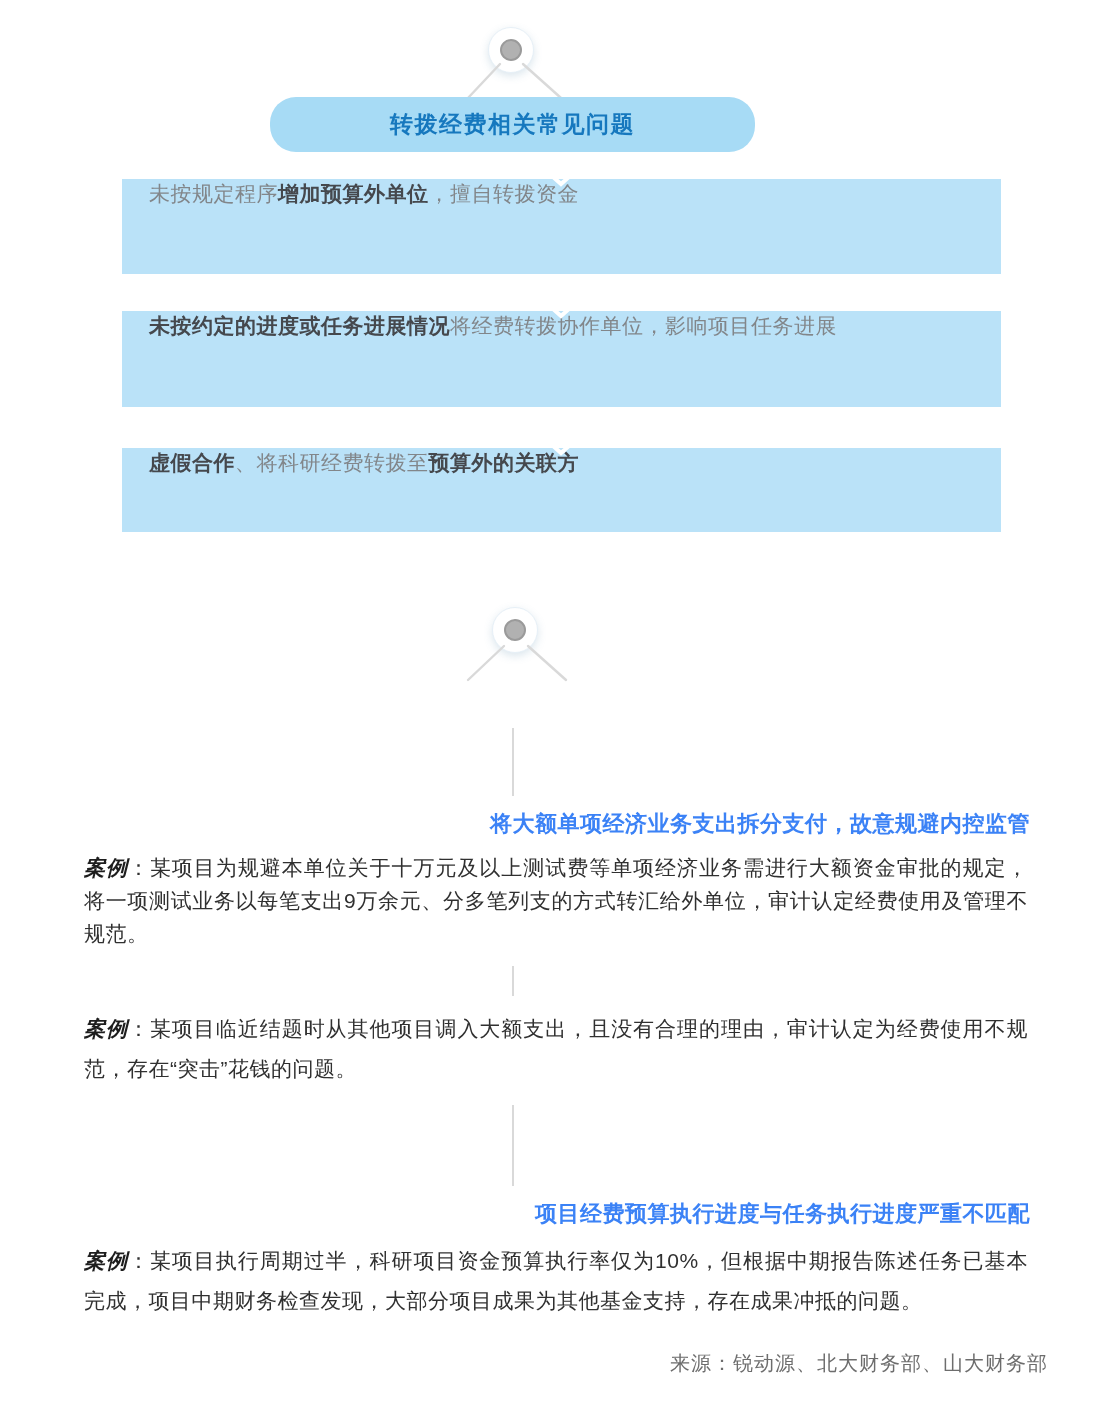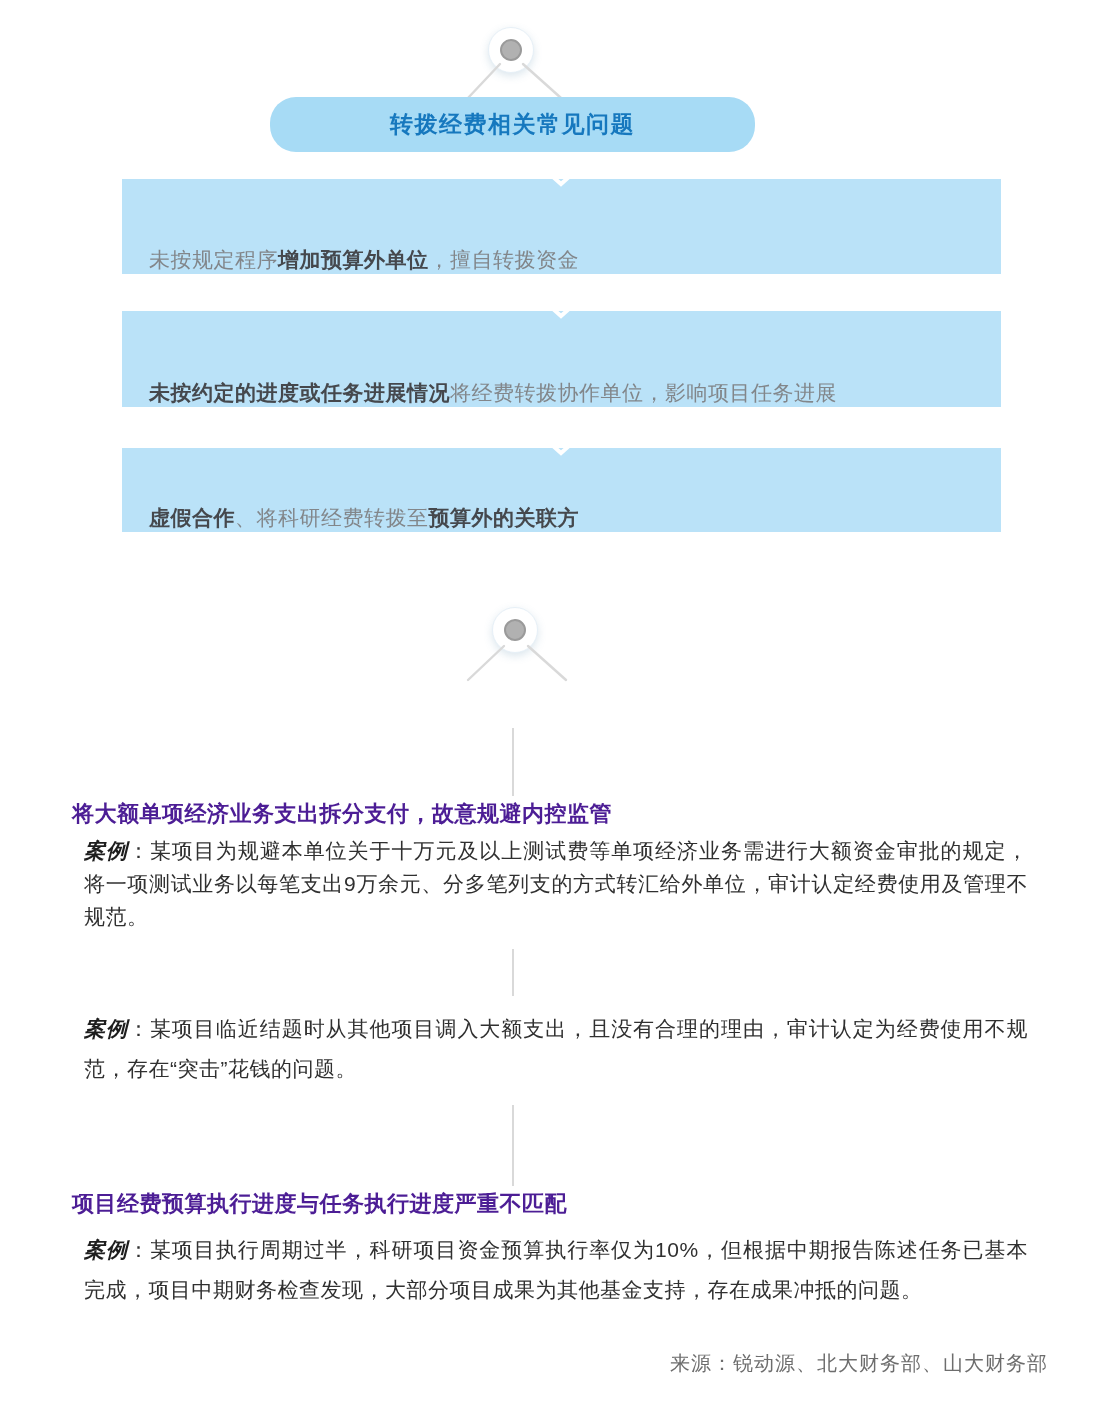--- a/index.html
+++ b/index.html
@@ -27,40 +27,41 @@
   .pill{
     position:absolute;border-radius:26px;background:#a7dbf5;
     display:flex;align-items:center;justify-content:center;
   }
   .pill span{
     color:#1678be;font-weight:700;font-size:23px;letter-spacing:1.5px;
   }
   
   .bluebox{
     position:absolute;left:122px;width:879px;background:#bae2f8;
-    display:flex;align-items:flex-end;box-sizing:border-box;
+    display:flex;align-items:flex-start;box-sizing:border-box;
     padding-left:27px;padding-right:20px;
   }
   .bluebox .chev{position:absolute;top:-5px;left:427px;}
   .bluebox p{
     margin:0;font-size:21px;color:#82868a;letter-spacing:0.5px;line-height:1.4;
   }
   .bluebox p .seg-b{font-weight:700;color:#45484d;}
   
   .vline{
     position:absolute;left:512px;top:728px;width:2px;height:458px;
     background:#d9d9d9;z-index:0;
   }
   
   .case{
     position:absolute;left:68px;width:976px;background:#ffffff;z-index:1;
   }
   .case h3{
-    margin:4px;font-size:22px;line-height:27px;font-weight:700;color:#4c1d95;
+    margin:14px;font-size:22px;line-height:27px;font-weight:700;color:#3b82f6;
     letter-spacing:0.5px;
+    text-align:right;
   }
   .case p{
     margin:16px;font-size:21px;color:#303030;text-align:justify;letter-spacing:0.5px;
   }
   .case.tight p{margin-top:7px;line-height:33px;}
   .case.loose p{margin-top:13px;line-height:40px;}
   .case-label{font-weight:700;font-style:italic;color:#1d1d1d;}
   
   .source{
     position:absolute;right:58px;top:1350px;

